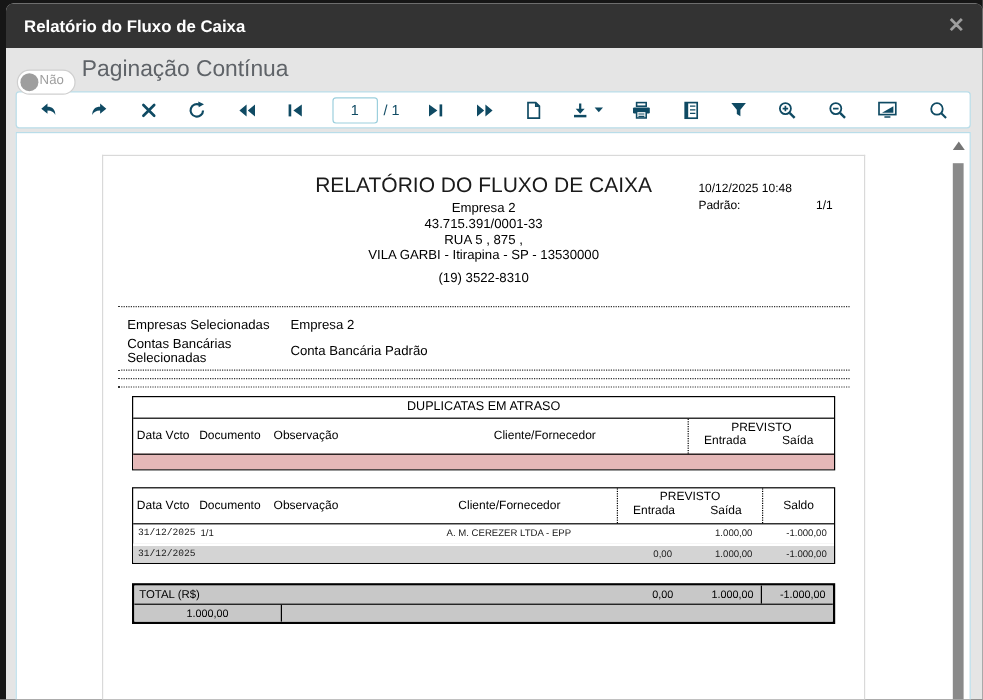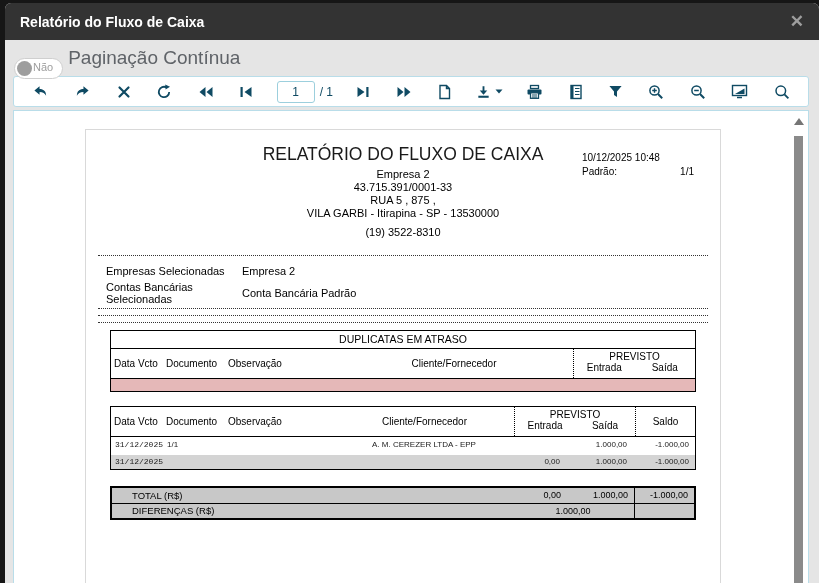--- a/index.html
+++ b/index.html
@@ -92,21 +92,21 @@
   .dc-doc { width:62px; }
   .dc-obs { width:110px; }
   .dc-cli { flex:1; text-align:center; padding-left:0 !important; }
   .dc-ent { width:61px; text-align:right; padding-right:14px; }
   .dc-sai { width:61px; text-align:right; padding-right:8px; }
   .dc-sal { width:60px; text-align:right; padding-right:6px; }
   .gray { background:#d4d4d4; border-top:2px solid #fff; height:16px; }
 
   
   .totals { margin:16px 12px 0 12px; border:2px solid #000; font-size:9px; }
-  .tot-row { display:flex; align-items:center; height:15px; background:#c8c8c8;padding-left:16px; }
+  .tot-row { display:flex; align-items:center; height:15px; background:#c8c8c8; }
   .tot-row + .tot-row { border-top:1px solid #000; }
   .tot-label { flex:1; padding-left:4px; font-size:9.5px; }
   .tot-ent { width:61px; text-align:right; padding-right:12px; }
   .tot-sai { width:61px; text-align:right; padding-right:6px; }
   .tot-sal { width:60px; text-align:right; padding-right:6px; border-left:1px solid #000;
              align-self:stretch; display:flex; align-items:center; justify-content:flex-end; }
   .tot-diff { width:122px; text-align:center; }
 
   
   .scrollbar { position:absolute; top:5px; right:4px; bottom:0; width:11px; }
@@ -345,21 +345,20 @@
         </div>
 
         <div class="totals">
           <div class="tot-row">
             <span class="tot-label">TOTAL (R$)</span>
             <span class="tot-ent">0,00</span>
             <span class="tot-sai">1.000,00</span>
             <span class="tot-sal">-1.000,00</span>
           </div>
           <div class="tot-row">
-            <span class="tot-label">DIFERENÇAS (R$)</span>
             <span class="tot-diff">1.000,00</span>
             <span class="tot-sal"></span>
           </div>
         </div>
 
       </div>
     </div>
 
     <div class="scrollbar">
       <div class="sb-up"></div>

